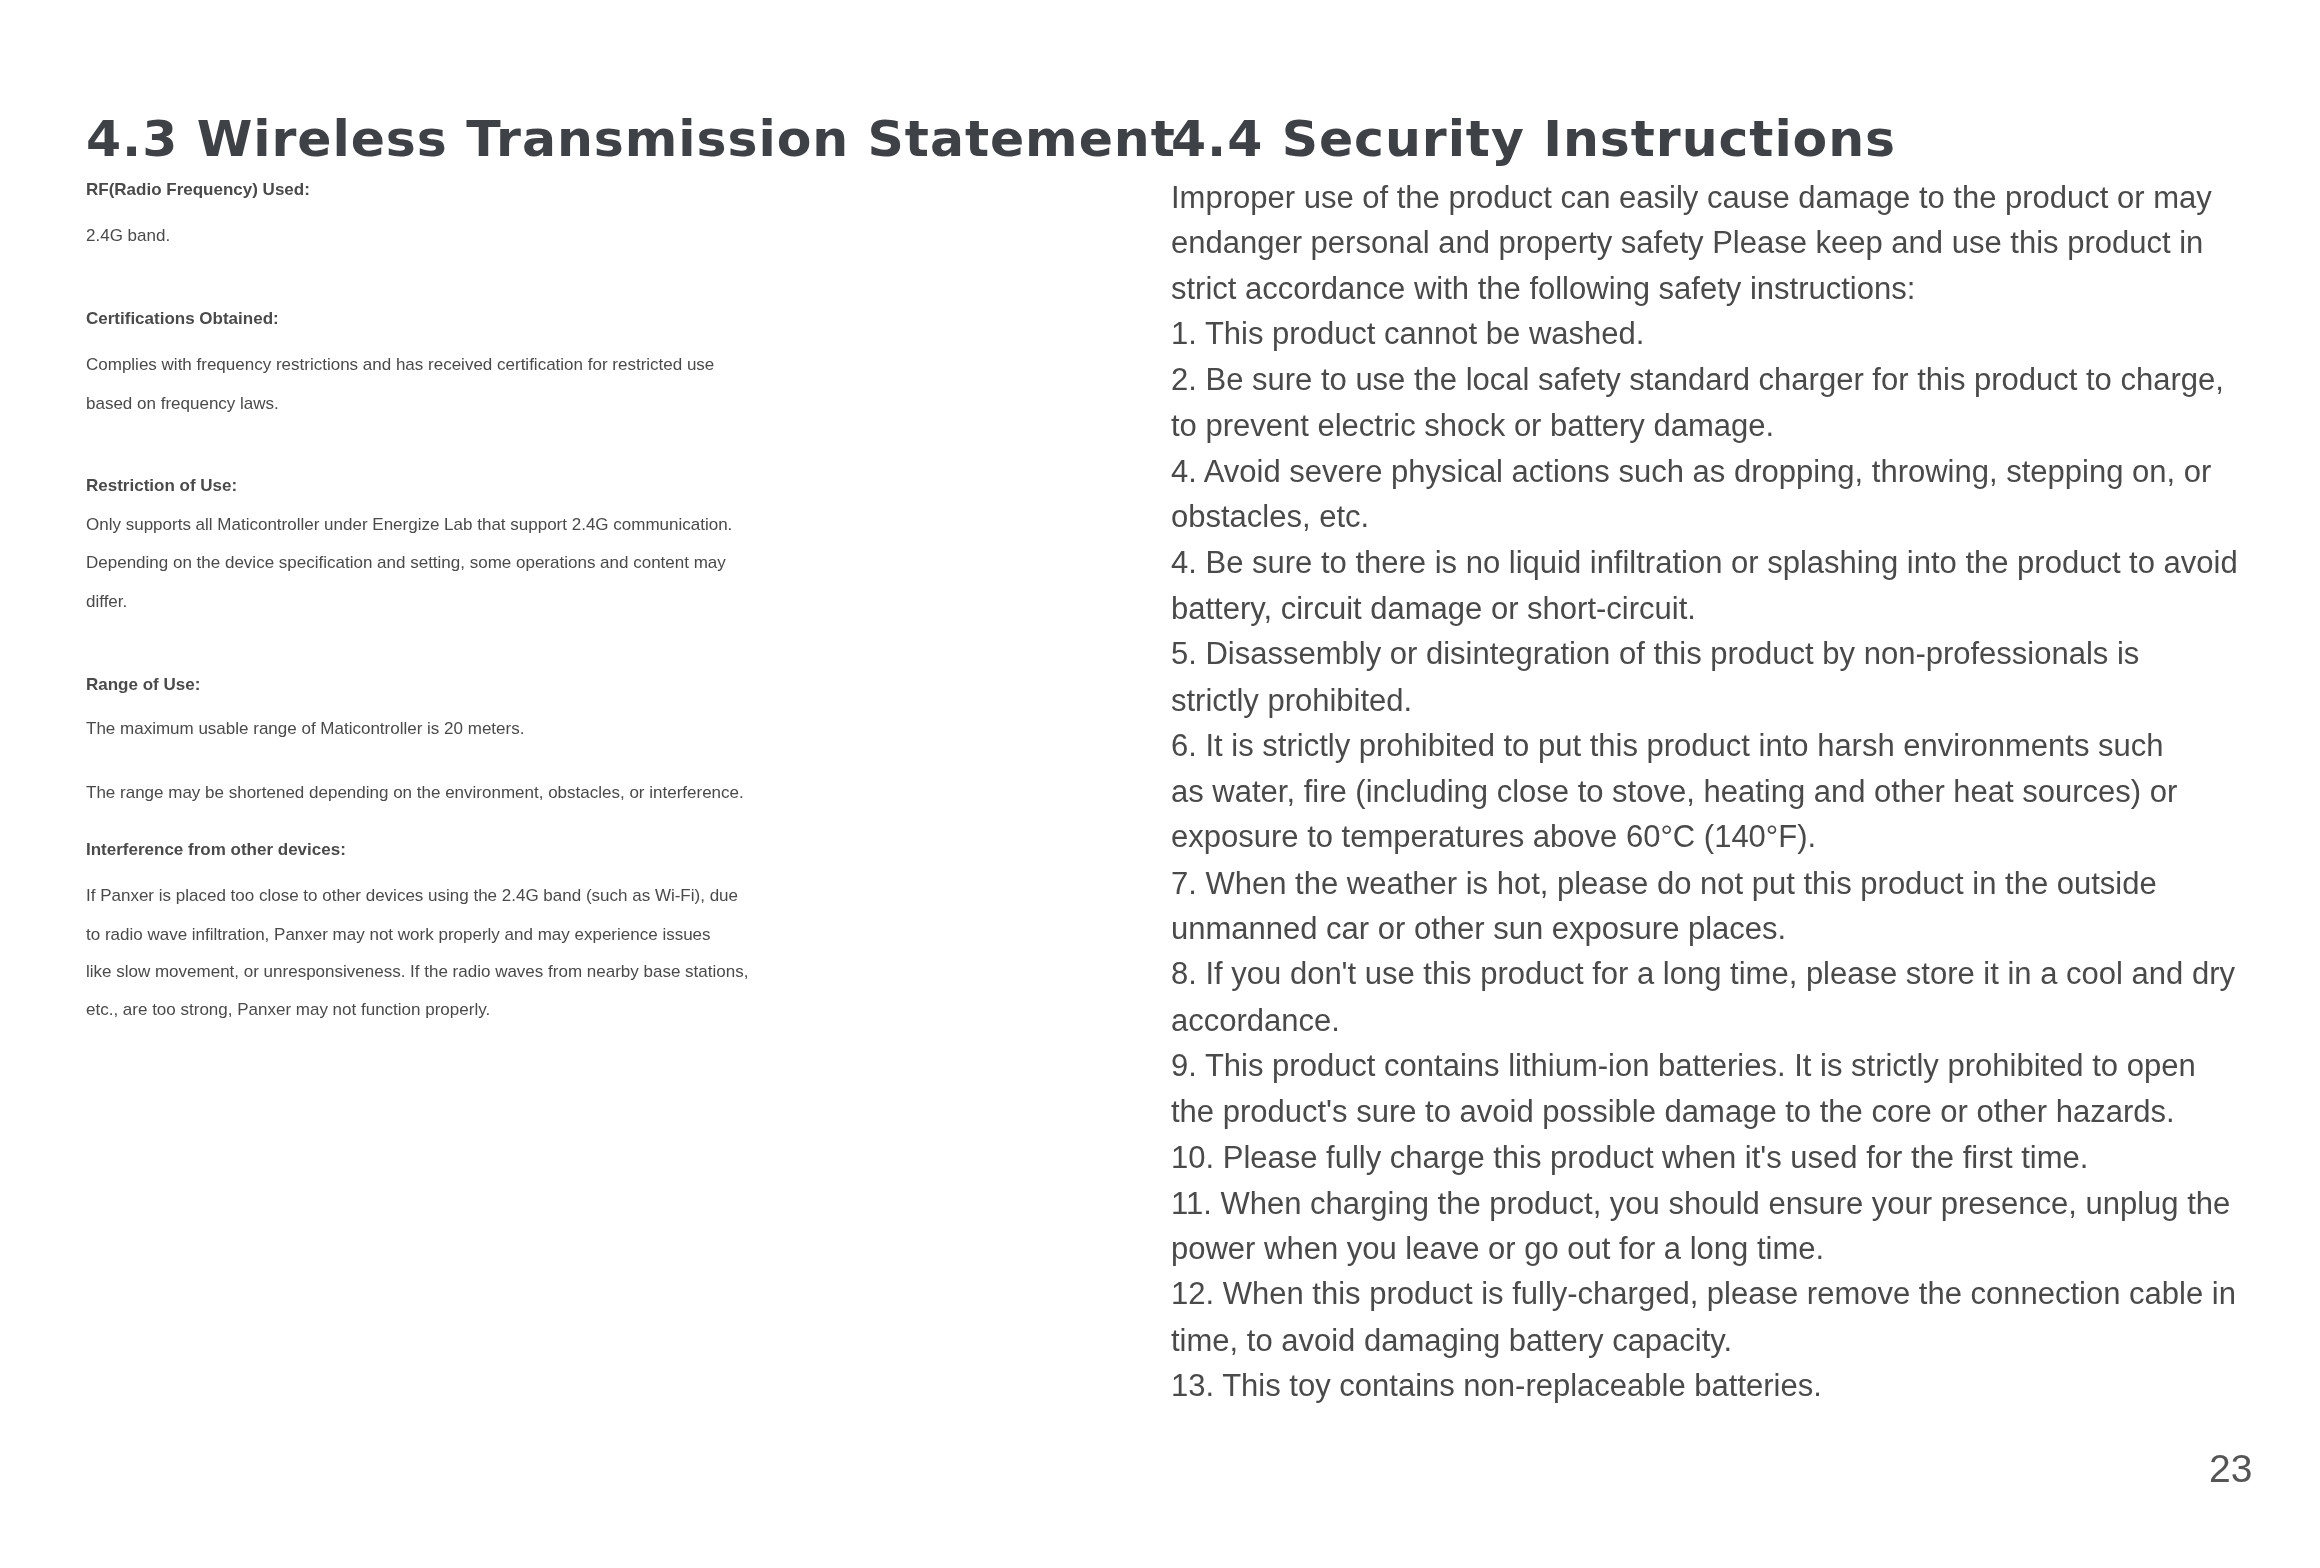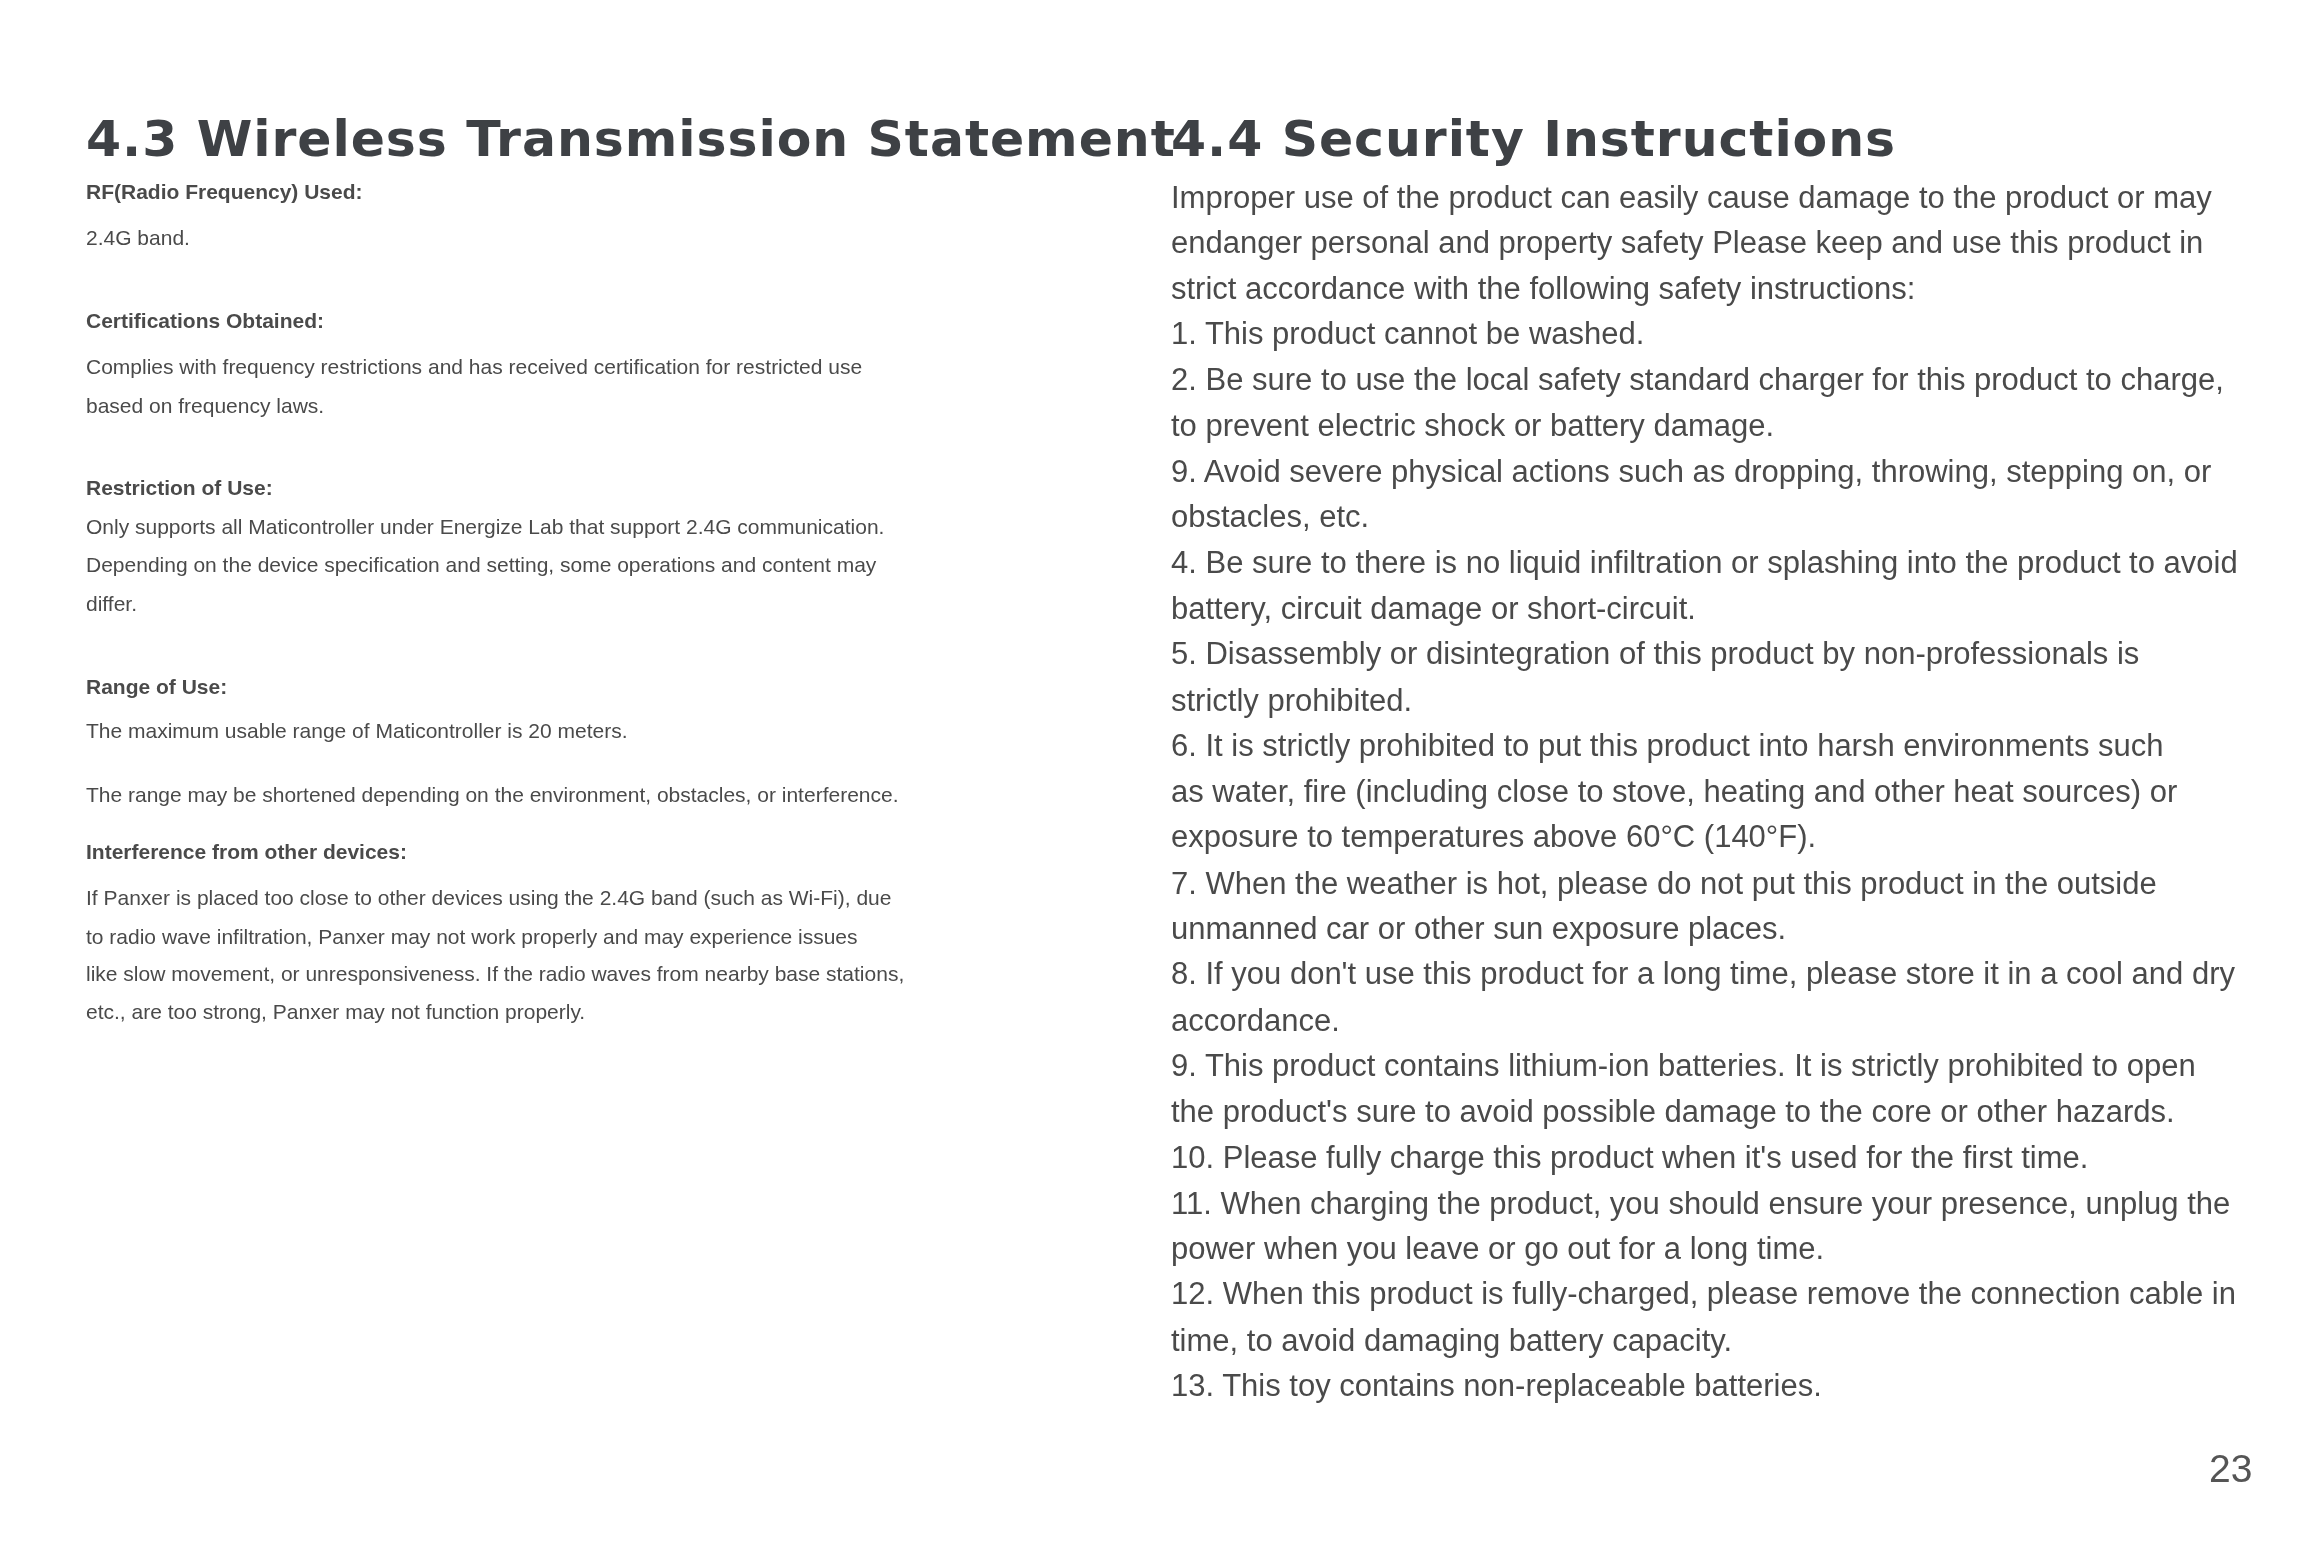--- a/index.html
+++ b/index.html
@@ -5,21 +5,21 @@
   html, body { margin: 0; padding: 0; background: #ffffff; }
   body { width: 2320px; height: 1568px; position: relative; overflow: hidden;
          font-family: "Liberation Sans", "DejaVu Sans", sans-serif; color: #4a4a4a; }
   .col { position: absolute; top: 0; }
   .left { left: 86px; width: 1055px; }
   .right { left: 1171px; width: 1091px; }
   .h { position: absolute; white-space: nowrap; font-family: "DejaVu Sans", sans-serif;
        font-weight: bold; font-size: 49px; color: #3e4145; letter-spacing: 0.9px;
        transform: scaleX(1.03); transform-origin: left; }
   .ln { position: absolute; left: 0; white-space: nowrap; }
-  .lsm { font-size: 21px; }
+  .lsm { font-size: 17px; }
   .lsm.b { font-weight: bold; }
   .lbg { font-size: 31px; }
   .lbg.b { font-weight: normal; }
   .pnum { position: absolute; left: 2209px; top: 1447px; font-size: 39px; color: #555; }
 </style>
 </head>
 <body>
 
 <div class="col left">
   <div class="h" style="top:111px">4.3 Wireless Transmission Statement</div>
@@ -50,21 +50,21 @@
 <div class="col right">
   <div class="h" style="top:111px">4.4 Security Instructions</div>
 
   <div class="ln lbg b" style="top:180px">Improper use of the product can easily cause damage to the product or may</div>
   <div class="ln lbg b" style="top:225px">endanger personal and property safety Please keep and use this product in</div>
   <div class="ln lbg b" style="top:271px">strict accordance with the following safety instructions:</div>
 
   <div class="ln lbg" style="top:316px">1. This product cannot be washed.</div>
   <div class="ln lbg" style="top:362px">2. Be sure to use the local safety standard charger for this product to charge,</div>
   <div class="ln lbg" style="top:408px">to prevent electric shock or battery damage.</div>
-  <div class="ln lbg" style="top:454px">9. Avoid severe physical actions such as dropping, throwing, stepping on, or</div>
+  <div class="ln lbg" style="top:454px">4. Avoid severe physical actions such as dropping, throwing, stepping on, or</div>
   <div class="ln lbg" style="top:499px">obstacles, etc.</div>
   <div class="ln lbg" style="top:545px">4. Be sure to there is no liquid infiltration or splashing into the product to avoid</div>
   <div class="ln lbg" style="top:591px">battery, circuit damage or short-circuit.</div>
   <div class="ln lbg" style="top:636px">5. Disassembly or disintegration of this product by non-professionals is</div>
   <div class="ln lbg" style="top:683px">strictly prohibited.</div>
   <div class="ln lbg" style="top:728px">6. It is strictly prohibited to put this product into harsh environments such</div>
   <div class="ln lbg" style="top:774px">as water, fire (including close to stove, heating and other heat sources) or</div>
   <div class="ln lbg" style="top:819px">exposure to temperatures above 60°C (140°F).</div>
   <div class="ln lbg" style="top:866px">7. When the weather is hot, please do not put this product in the outside</div>
   <div class="ln lbg" style="top:911px">unmanned car or other sun exposure places.</div>

